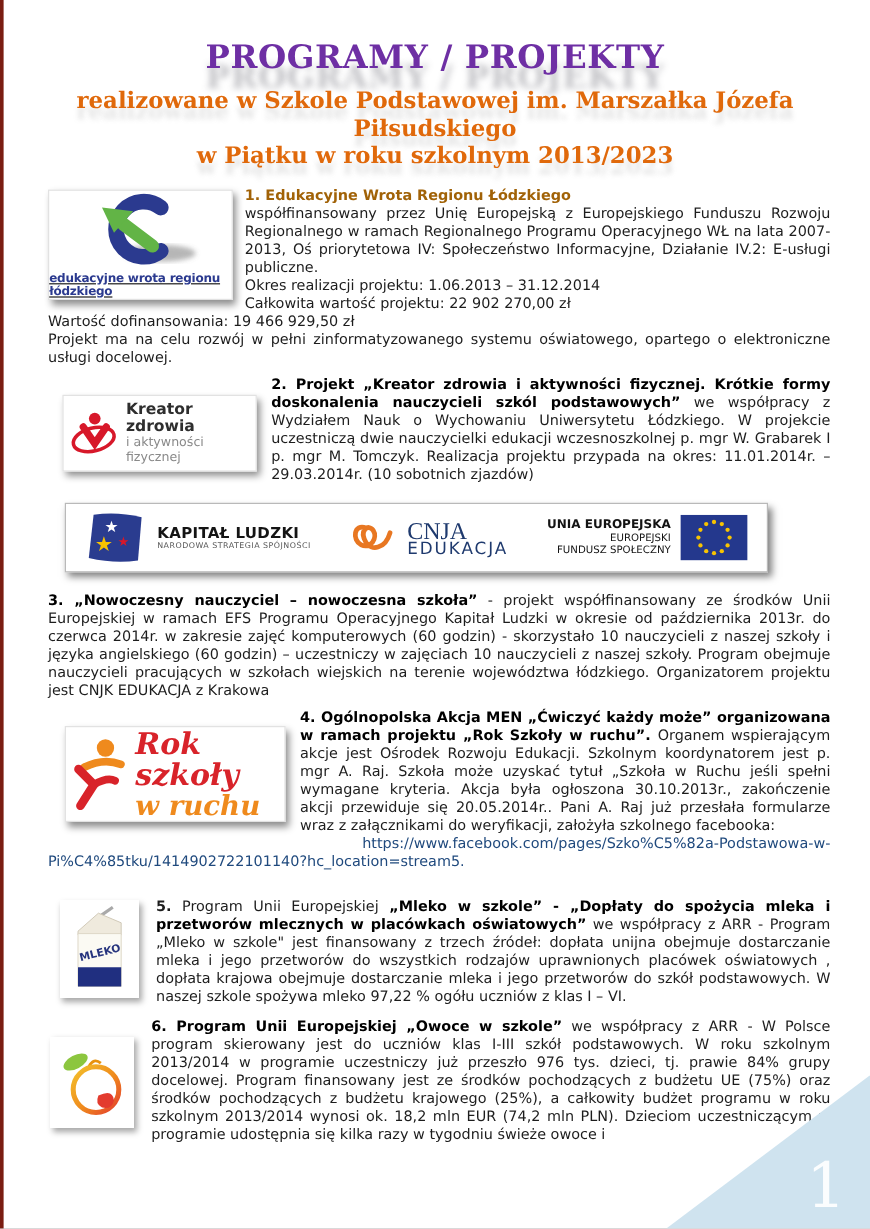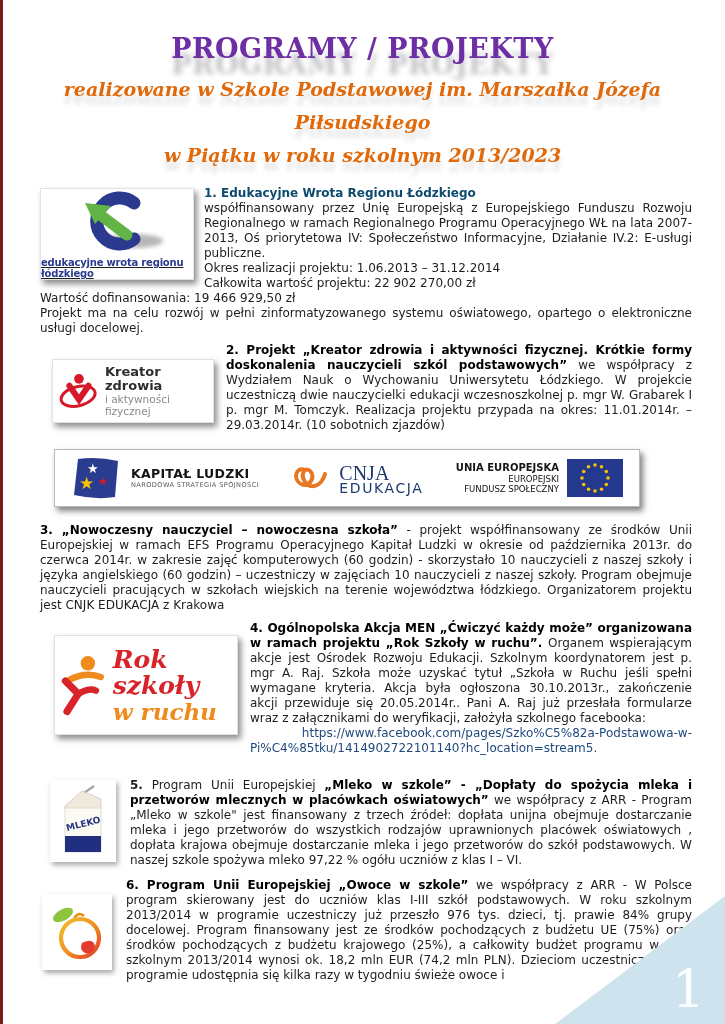--- a/index.html
+++ b/index.html
@@ -18,31 +18,30 @@
   header{padding-top:34px;text-align:center;}
   .title{
     font-family:"DejaVu Serif",serif;font-weight:bold;
     font-size:27px;line-height:30px;letter-spacing:.5px;
     color:#6e2fa4;
     text-shadow:0 16px 5px rgba(95,95,105,.38);
     margin:0;
   }
   .subtitle{
     font-family:"DejaVu Serif",serif;font-weight:bold;
-    font-size:19px;line-height:33px;color:#e0690b;
+    font-size:19px;line-height:23px;color:#e0690b;
     text-shadow:0 9px 4px rgba(130,130,130,.22);
     margin-top:9px;
-    font-style:italic;
   }
 
   .content{padding:0 33px 0 40px;}
   section{overflow:visible;}
   p{margin:0;}
   .just{text-align:justify;}
-  .hd{color:#0c4a6e;font-weight:bold;}
+  .hd{color:#a16207;font-weight:bold;}
   .hd-b{color:#000000;font-weight:bold;}
   .lnk{color:#1f497d;text-decoration:none;}
 
   
   .logo-box{
     background:#fff;border:1px solid #e2e2e2;
     box-shadow:3px 4px 6px rgba(0,0,0,.45);
     box-sizing:border-box;
   }
 
@@ -74,21 +73,21 @@
   .ue-wrap{display:flex;align-items:center;gap:8px;}
   .ue-text{text-align:right;color:#141414;}
   .ue-l1{font-size:10px;font-weight:bold;line-height:12px;text-align:center;}
   .ue-l2{font-size:8.5px;line-height:10px;}
 
   
   .sec3{margin-top:16px;}
 
   
   .sec4{margin-top:8px;}
-  .logo-rok{float:left;width:184px;height:100px;margin:14px 12px 8px 14px;display:flex;align-items:center;padding:2px 4px;}
+  .logo-rok{float:left;width:184px;height:80px;margin:14px 12px 8px 14px;display:flex;align-items:center;padding:2px 4px;}
   .rok-l1{font-family:"DejaVu Serif",serif;font-style:italic;font-weight:bold;font-size:25px;line-height:26px;color:#d8232a;}
   .rok-l2{font-family:"DejaVu Serif",serif;font-style:italic;font-weight:bold;font-size:23px;line-height:25px;color:#ef8a1d;}
   .link1{display:block;text-align:right;}
   .link2{display:block;text-align:left;}
 
   
   .sec5{margin-top:22px;}
   .logo-mleko{float:left;width:66px;height:82px;margin:2px 14px 12px 10px;box-shadow:2px 3px 5px rgba(0,0,0,.35);display:flex;align-items:center;justify-content:center;}
 
   

